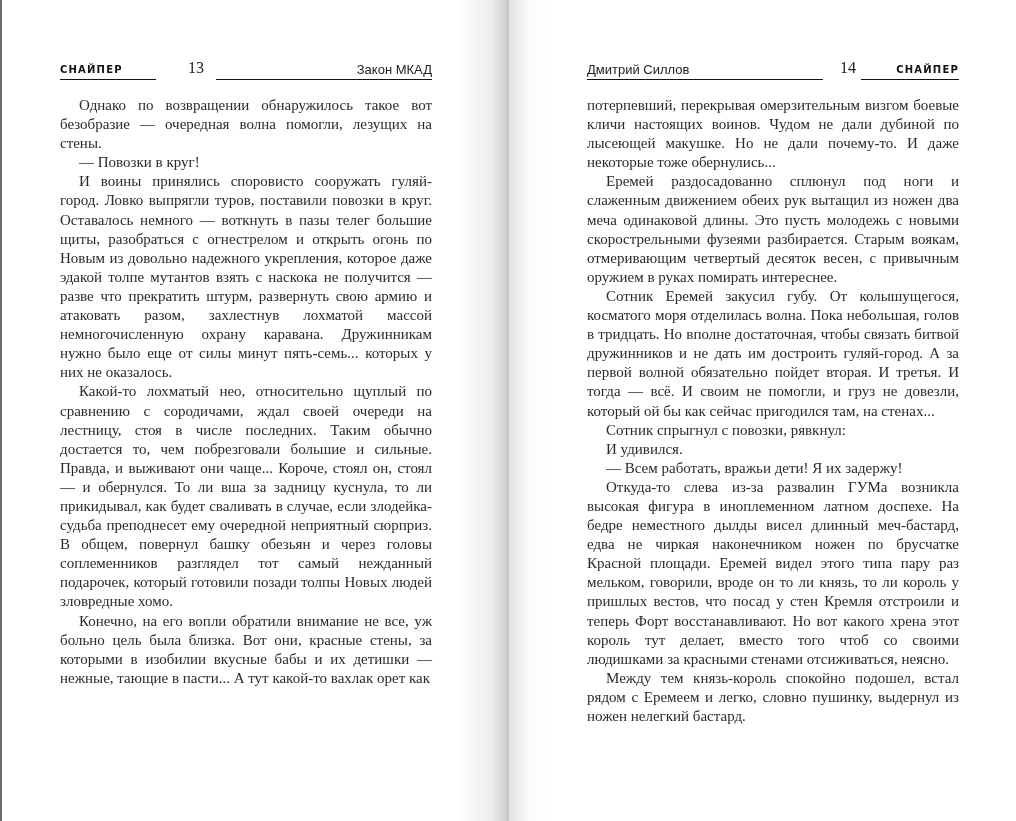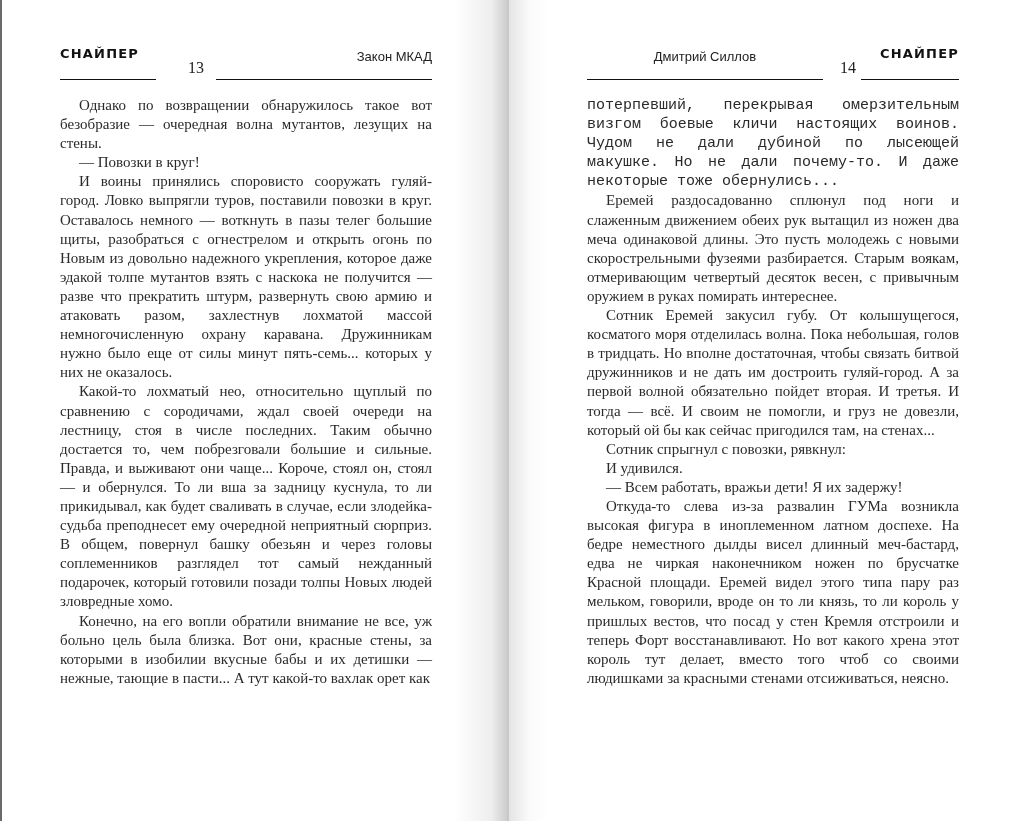--- a/index.html
+++ b/index.html
@@ -31,70 +31,70 @@
   .page.left { left: 60px; }
   .page.right { left: 587px; }
 
   .running-head {
     position: relative; height: 20px;
     display: flex; align-items: flex-end;
     font-size: 13px;
   }
   .rh-series {
     font-family: "DejaVu Sans", sans-serif; font-weight: bold;
-    letter-spacing: 1.2px; font-size: 13px; color: #111;
-    border-bottom: 1.5px solid #111; padding-bottom: 18px;
+    letter-spacing: 1.2px; font-size: 10px; color: #111;
+    border-bottom: 1.5px solid #111; padding-bottom: 4px;
     white-space: nowrap;
   }
   .rh-num {
     font-family: "Liberation Serif", serif; font-size: 16px; color: #222;
     padding-bottom: 3px; white-space: nowrap;
   }
   .rh-title {
     font-family: "Liberation Sans", sans-serif; font-size: 13px; color: #222;
-    border-bottom: 1.5px solid #111; padding-bottom: 15px;
+    border-bottom: 1.5px solid #111; padding-bottom: 2px;
     white-space: nowrap;
   }
   
   .page.left .rh-series { width: 96px; }
   .page.left .rh-num { width: 20px; margin-left: 0px; padding-left: 0; }
   .page.left .rh-title { flex: 1; text-align: right; margin-left: 0; }
   
-  .page.right .rh-title { flex: 1; text-align: center; }
+  .page.right .rh-title { flex: 1; text-align: left; }
   .page.right .rh-num { width: 26px; text-align: center; margin-left: 12px; }
   .page.right .rh-series { width: 98px; text-align: right; }
 
   .body-text { margin-top: 16px; }
   .body-text p {
     margin: 0;
     font-size: 15px;
     line-height: 19.1px;
     text-align: justify;
     text-indent: 19px;
     hyphens: manual;
   }
-  .body-text p.noindent { text-indent: 0; font-family: Liberation Mono, monospace; }
+  .body-text p.noindent { text-indent: 0; }
 </style>
 </head>
 <body>
 
 <div class="spread">
   <div class="left-edge"></div>
   <div class="gutter-shadow"></div>
   <div class="gutter-line"></div>
   <div class="gutter-shadow-right"></div>
 
   <div class="page left">
     <div class="running-head">
       <span class="rh-series">СНАЙПЕР</span>
       <span class="rh-num" style="padding-left:32px;width:28px;">13</span>
       <span class="rh-title">Закон МКАД</span>
     </div>
     <div class="body-text">
-      <p>Однако по возвращении обнаружилось такое вот безобразие — очередная волна мутантов, лезущих на стены.</p>
+      <p>Однако по возвращении обнаружилось такое вот безобразие — очередная волна помогли, лезущих на стены.</p>
       <p>— Повозки в круг!</p>
       <p>И воины принялись споровисто сооружать гуляй-город. Ловко выпрягли туров, поставили повозки в круг. Оставалось немного — воткнуть в пазы телег большие щиты, разобраться с огнестрелом и открыть огонь по Новым из довольно надежного укрепления, которое даже эдакой толпе мутантов взять с наскока не получится — разве что прекратить штурм, развернуть свою армию и атаковать разом, захлестнув лохматой массой немногочисленную охрану каравана. Дружинникам нужно было еще от силы минут пять-семь... которых у них не оказалось.</p>
       <p>Какой-то лохматый нео, относительно щуплый по сравнению с сородичами, ждал своей очереди на лестницу, стоя в числе последних. Таким обычно достается то, чем побрезговали большие и сильные. Правда, и выживают они чаще... Короче, стоял он, стоял — и обернулся. То ли вша за задницу куснула, то ли прикидывал, как будет сваливать в случае, если злодейка-судьба преподнесет ему очередной неприятный сюрприз. В общем, повернул башку обезьян и через головы соплеменников разглядел тот самый нежданный подарочек, который готовили позади толпы Новых людей зловредные хомо.</p>
       <p>Конечно, на его вопли обратили внимание не все, уж больно цель была близка. Вот они, красные стены, за которыми в изобилии вкусные бабы и их детишки — нежные, тающие в пасти... А тут какой-то вахлак орет как</p>
     </div>
   </div>
 
   <div class="page right">
     <div class="running-head">
       <span class="rh-title">Дмитрий Силлов</span>
@@ -102,15 +102,16 @@
       <span class="rh-series">СНАЙПЕР</span>
     </div>
     <div class="body-text">
       <p class="noindent">потерпевший, перекрывая омерзительным визгом боевые кличи настоящих воинов. Чудом не дали дубиной по лысеющей макушке. Но не дали почему-то. И даже некоторые тоже обернулись...</p>
       <p>Еремей раздосадованно сплюнул под ноги и слаженным движением обеих рук вытащил из ножен два меча одинаковой длины. Это пусть молодежь с новыми скорострельными фузеями разбирается. Старым воякам, отмеривающим четвертый десяток весен, с привычным оружием в руках помирать интереснее.</p>
       <p>Сотник Еремей закусил губу. От колышущегося, косматого моря отделилась волна. Пока небольшая, голов в тридцать. Но вполне достаточная, чтобы связать битвой дружинников и не дать им достроить гуляй-город. А за первой волной обязательно пойдет вторая. И третья. И тогда — всё. И своим не помогли, и груз не довезли, который ой бы как сейчас пригодился там, на стенах...</p>
       <p>Сотник спрыгнул с повозки, рявкнул:</p>
       <p>И удивился.</p>
       <p>— Всем работать, вражьи дети! Я их задержу!</p>
       <p>Откуда-то слева из-за развалин ГУМа возникла высокая фигура в иноплеменном латном доспехе. На бедре неместного дылды висел длинный меч-бастард, едва не чиркая наконечником ножен по брусчатке Красной площади. Еремей видел этого типа пару раз мельком, говорили, вроде он то ли князь, то ли король у пришлых вестов, что посад у стен Кремля отстроили и теперь Форт восстанавливают. Но вот какого хрена этот король тут делает, вместо того чтоб со своими людишками за красными стенами отсиживаться, неясно.</p>
+      <p>Между тем князь-король спокойно подошел, встал рядом с Еремеем и легко, словно пушинку, выдернул из ножен нелегкий бастард.</p>
     </div>
   </div>
 </div>
 
 </body></html>

